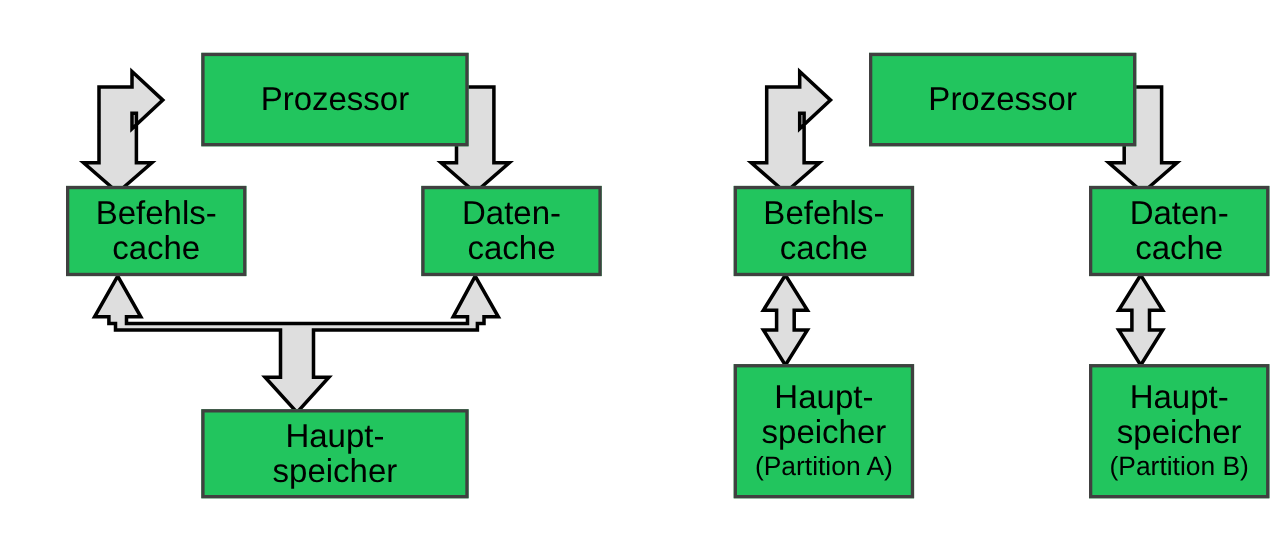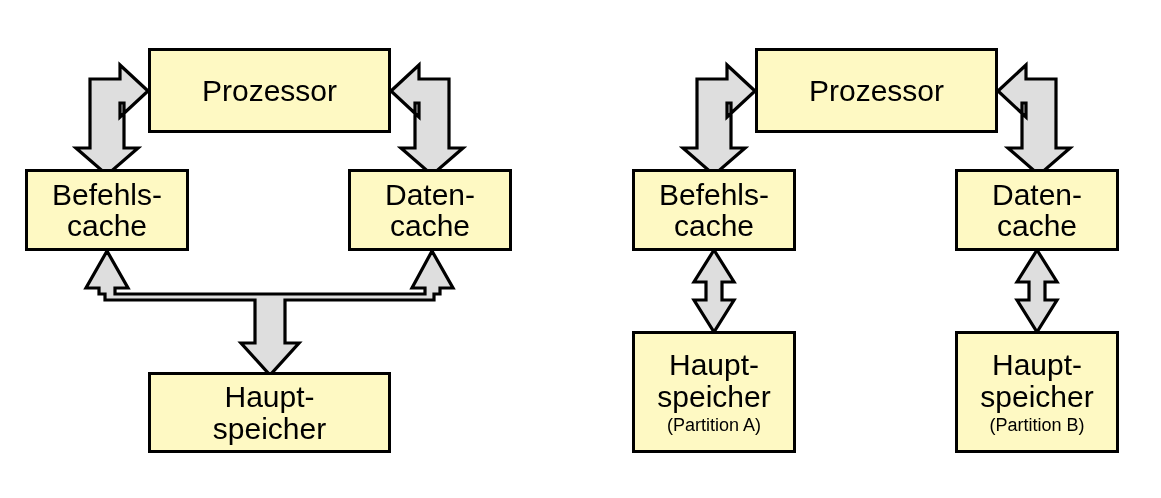--- a/index.html
+++ b/index.html
@@ -23,37 +23,38 @@
     position: absolute;
     top: 0;
     left: 0;
     width: 1161px;
     height: 498px;
     pointer-events: none;
   }
   .node {
     position: absolute;
     box-sizing: border-box;
-    background: #fef9c3;
-    border: 3px solid #000000;
+    background: #22c55e;
+    border: 3px solid #404040;
     display: flex;
     flex-direction: column;
     align-items: center;
     justify-content: center;
     color: #000000;
     line-height: 1.04;
     text-align: center;
     z-index: 5;
+    margin-left: 35px;
   }
   .node .line {
     display: block;
     white-space: nowrap;
   }
   .t-big  { font-size: 30px; }
-  .t-sub  { font-size: 18px; margin-top: 4px; }
+  .t-sub  { font-size: 24px; margin-top: 4px; }
 
   
   #l-proc   { left: 148px; top: 48px;  width: 243px; height: 85px; }
   #l-icache { left: 25px;  top: 169px; width: 164px; height: 82px; }
   #l-dcache { left: 348px; top: 169px; width: 164px; height: 82px; }
   #l-mem    { left: 148px; top: 372px; width: 243px; height: 81px; }
 
   
   #r-proc   { left: 755px; top: 48px;  width: 243px; height: 85px; }
   #r-icache { left: 632px; top: 169px; width: 164px; height: 82px; }

